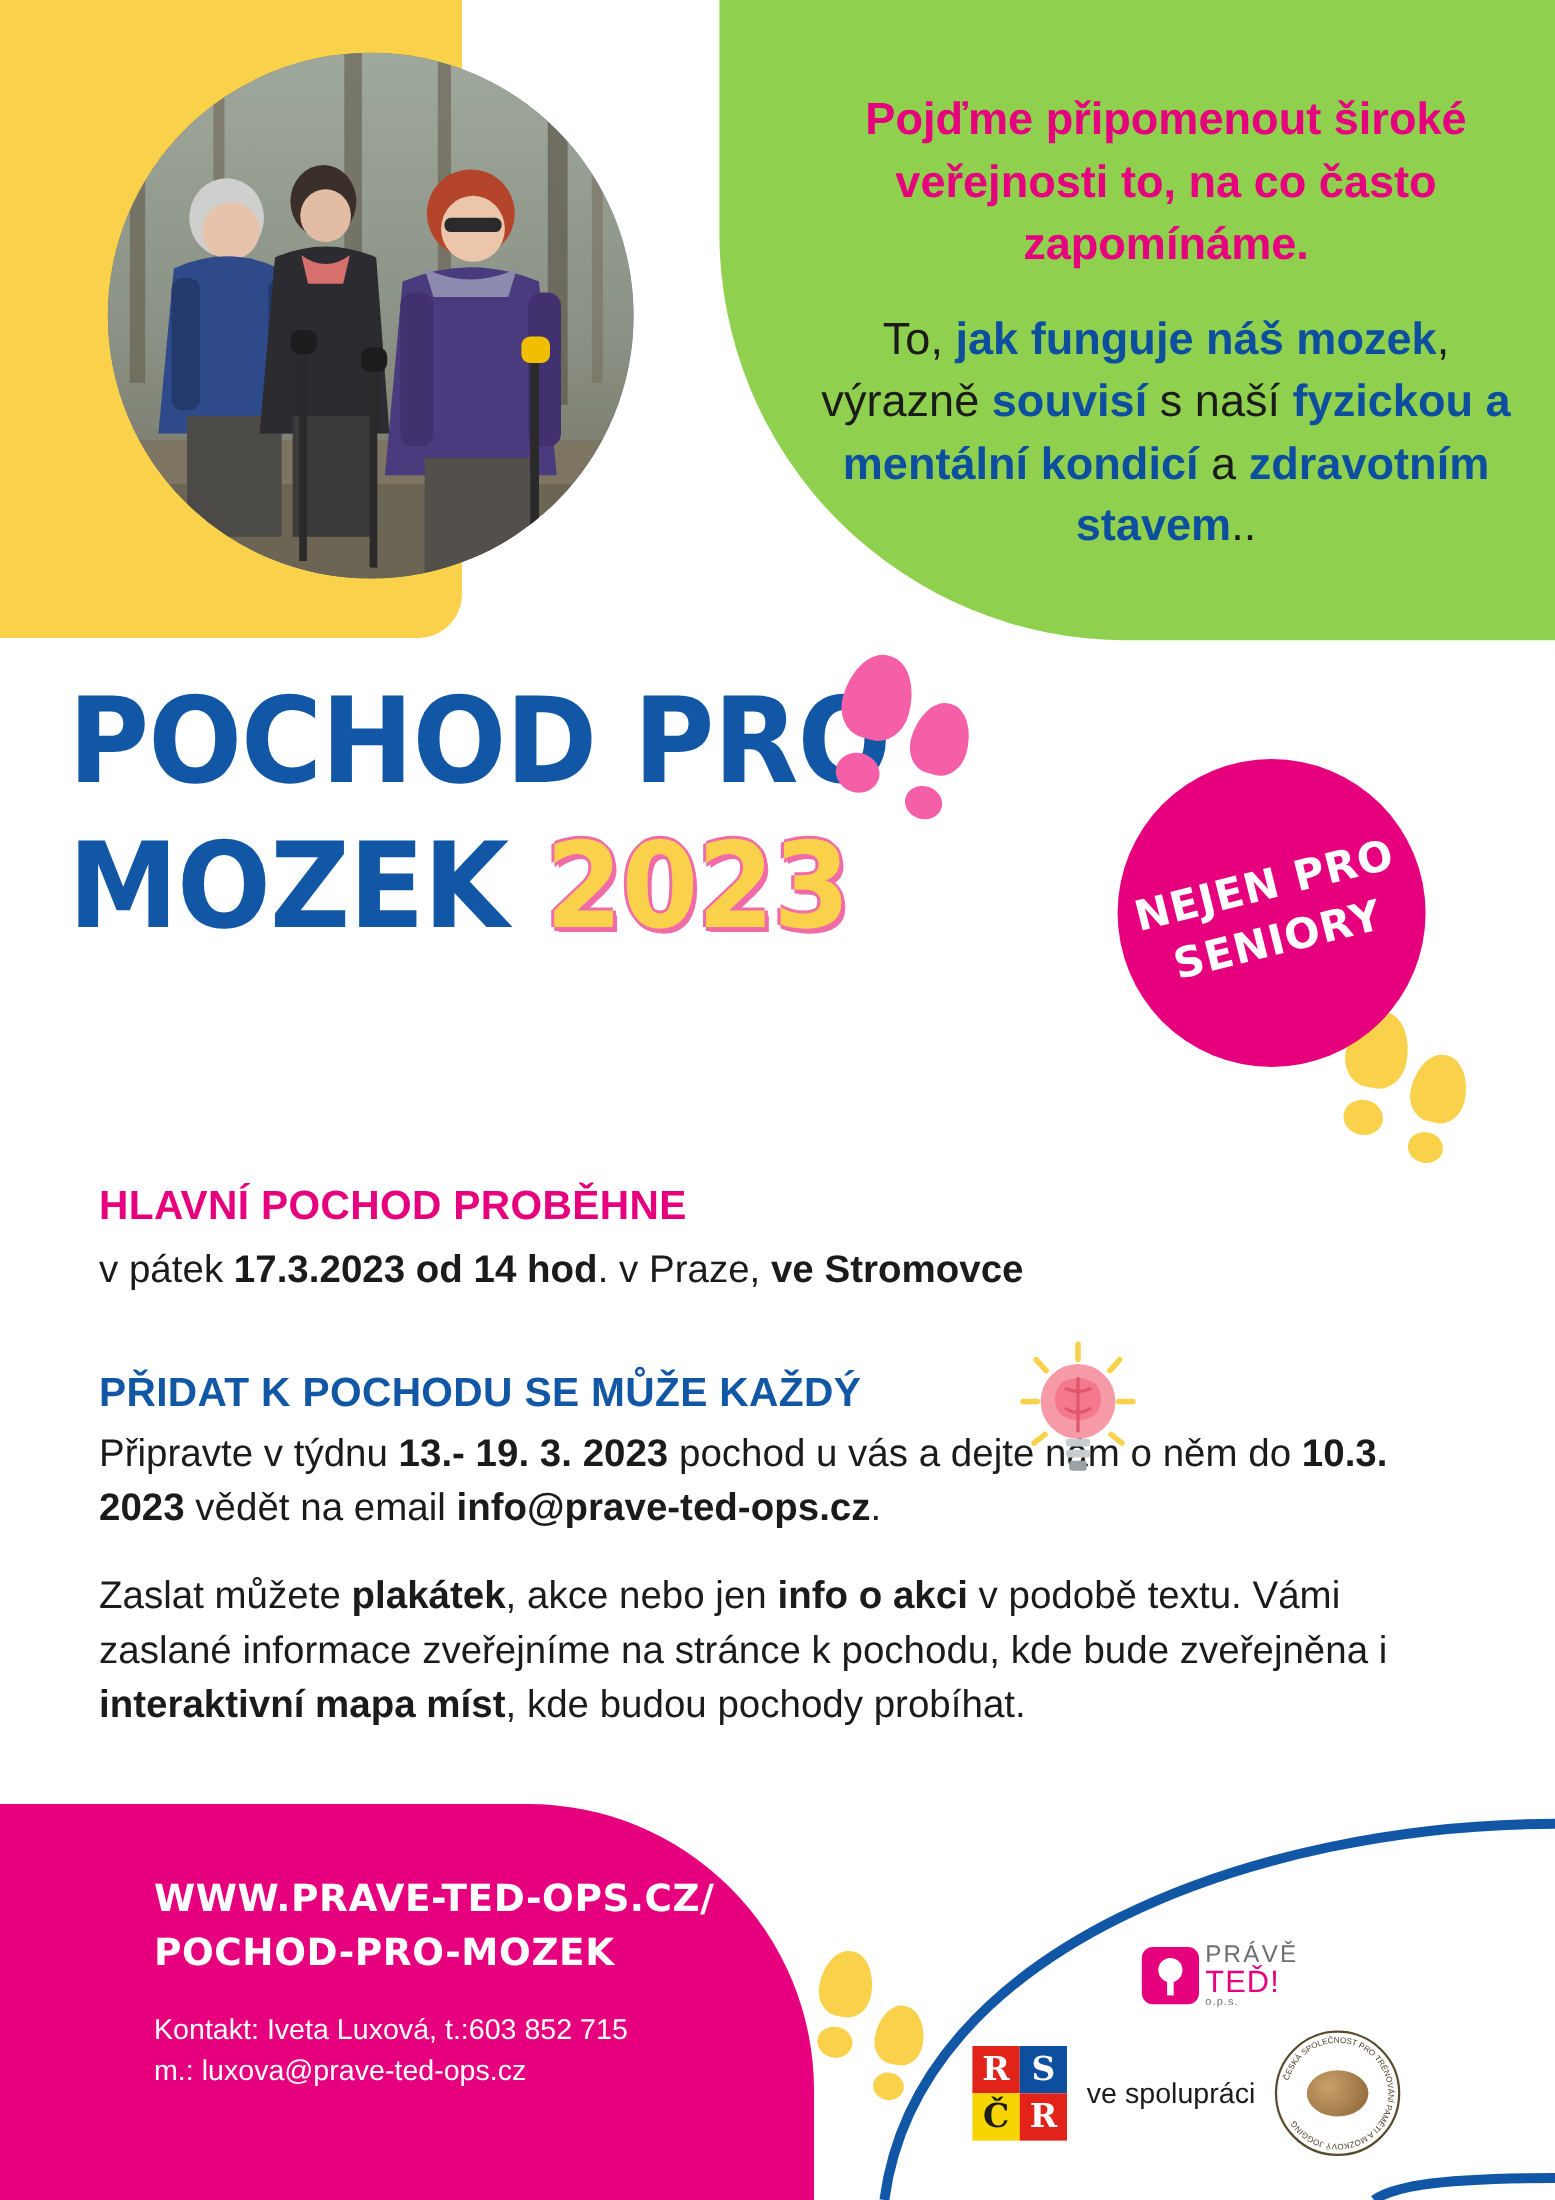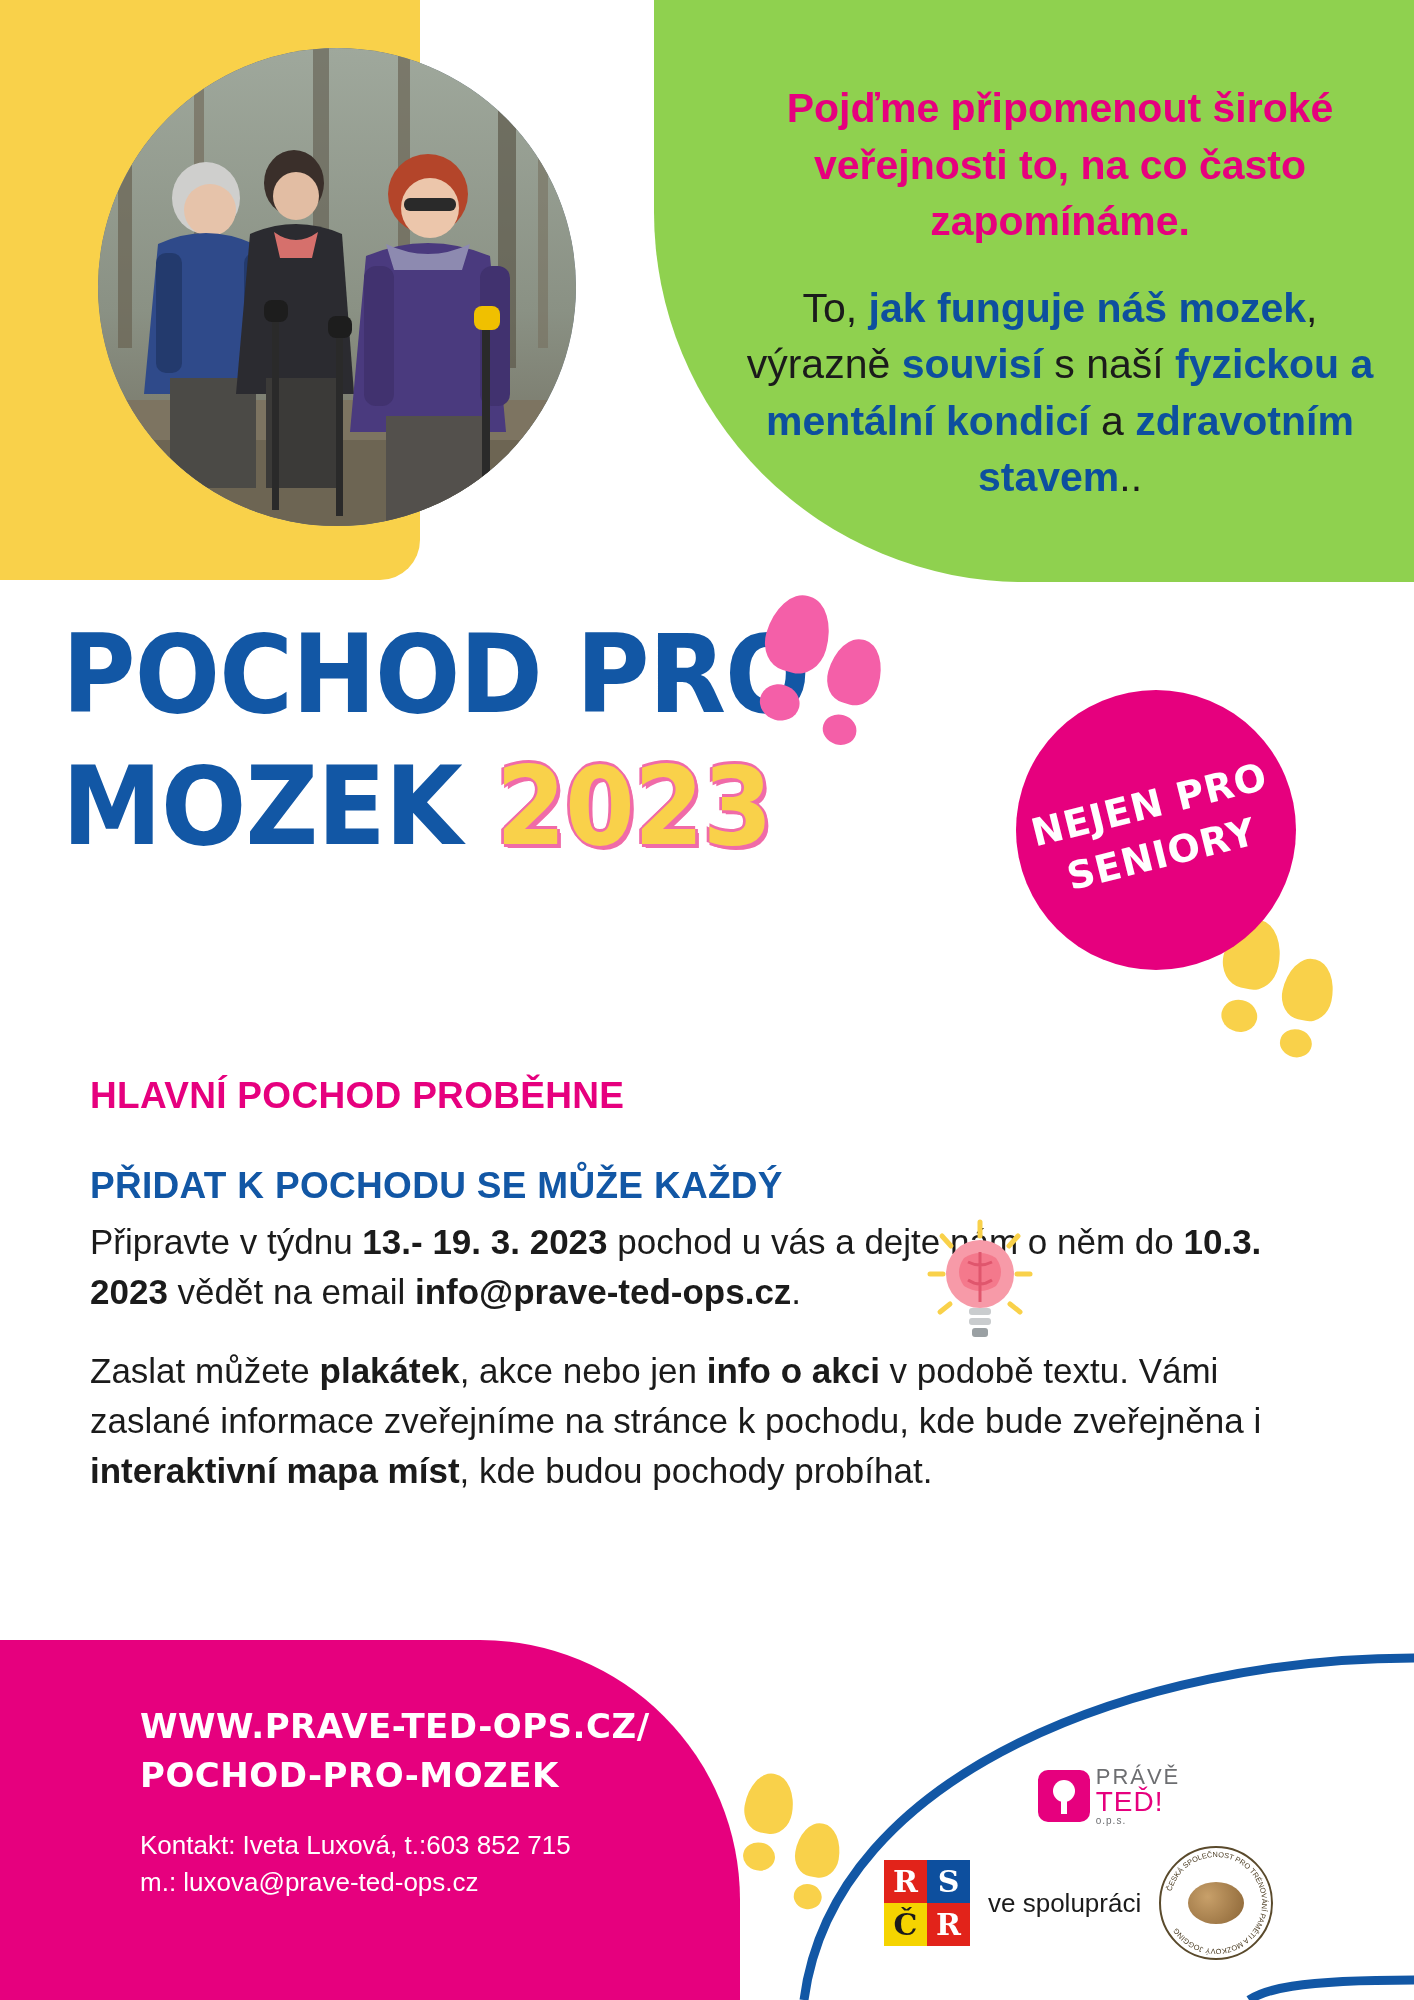--- a/index.html
+++ b/index.html
@@ -409,20 +409,21 @@
 
 <div class="badge-circle">
   <div class="badge-text">
     <div>NEJEN PRO</div>
     <div>SENIORY</div>
   </div>
 </div>
 
 <div class="content">
   <h2 class="heading-pink">HLAVNÍ POCHOD PROBĚHNE</h2>
+  <p class="para"><span>v pátek </span><b>17.3.2023 od 14 hod</b><span>. v Praze, </span><b>ve Stromovce</b></p>
 
   <div class="spacer-lg"></div>
 
   <h2 class="heading-blue">PŘIDAT K POCHODU SE MŮŽE KAŽDÝ</h2>
   <p class="para"><span>Připravte v týdnu </span><b>13.- 19. 3. 2023</b><span> pochod u vás a dejte nám o něm do </span><b>10.3. 2023</b><span> vědět na email </span><b>info@prave-ted-ops.cz</b><span>.</span></p>
   <p class="para"><span>Zaslat můžete </span><b>plakátek</b><span>, akce nebo jen </span><b>info o akci</b><span> v podobě textu. Vámi zaslané informace zveřejníme na stránce k pochodu, kde bude zveřejněna i </span><b>interaktivní mapa míst</b><span>, kde budou pochody probíhat.</span></p>
 </div>
 
 <div class="bulb">
   <svg width="120" height="130" viewBox="0 0 120 130" aria-hidden="true">

